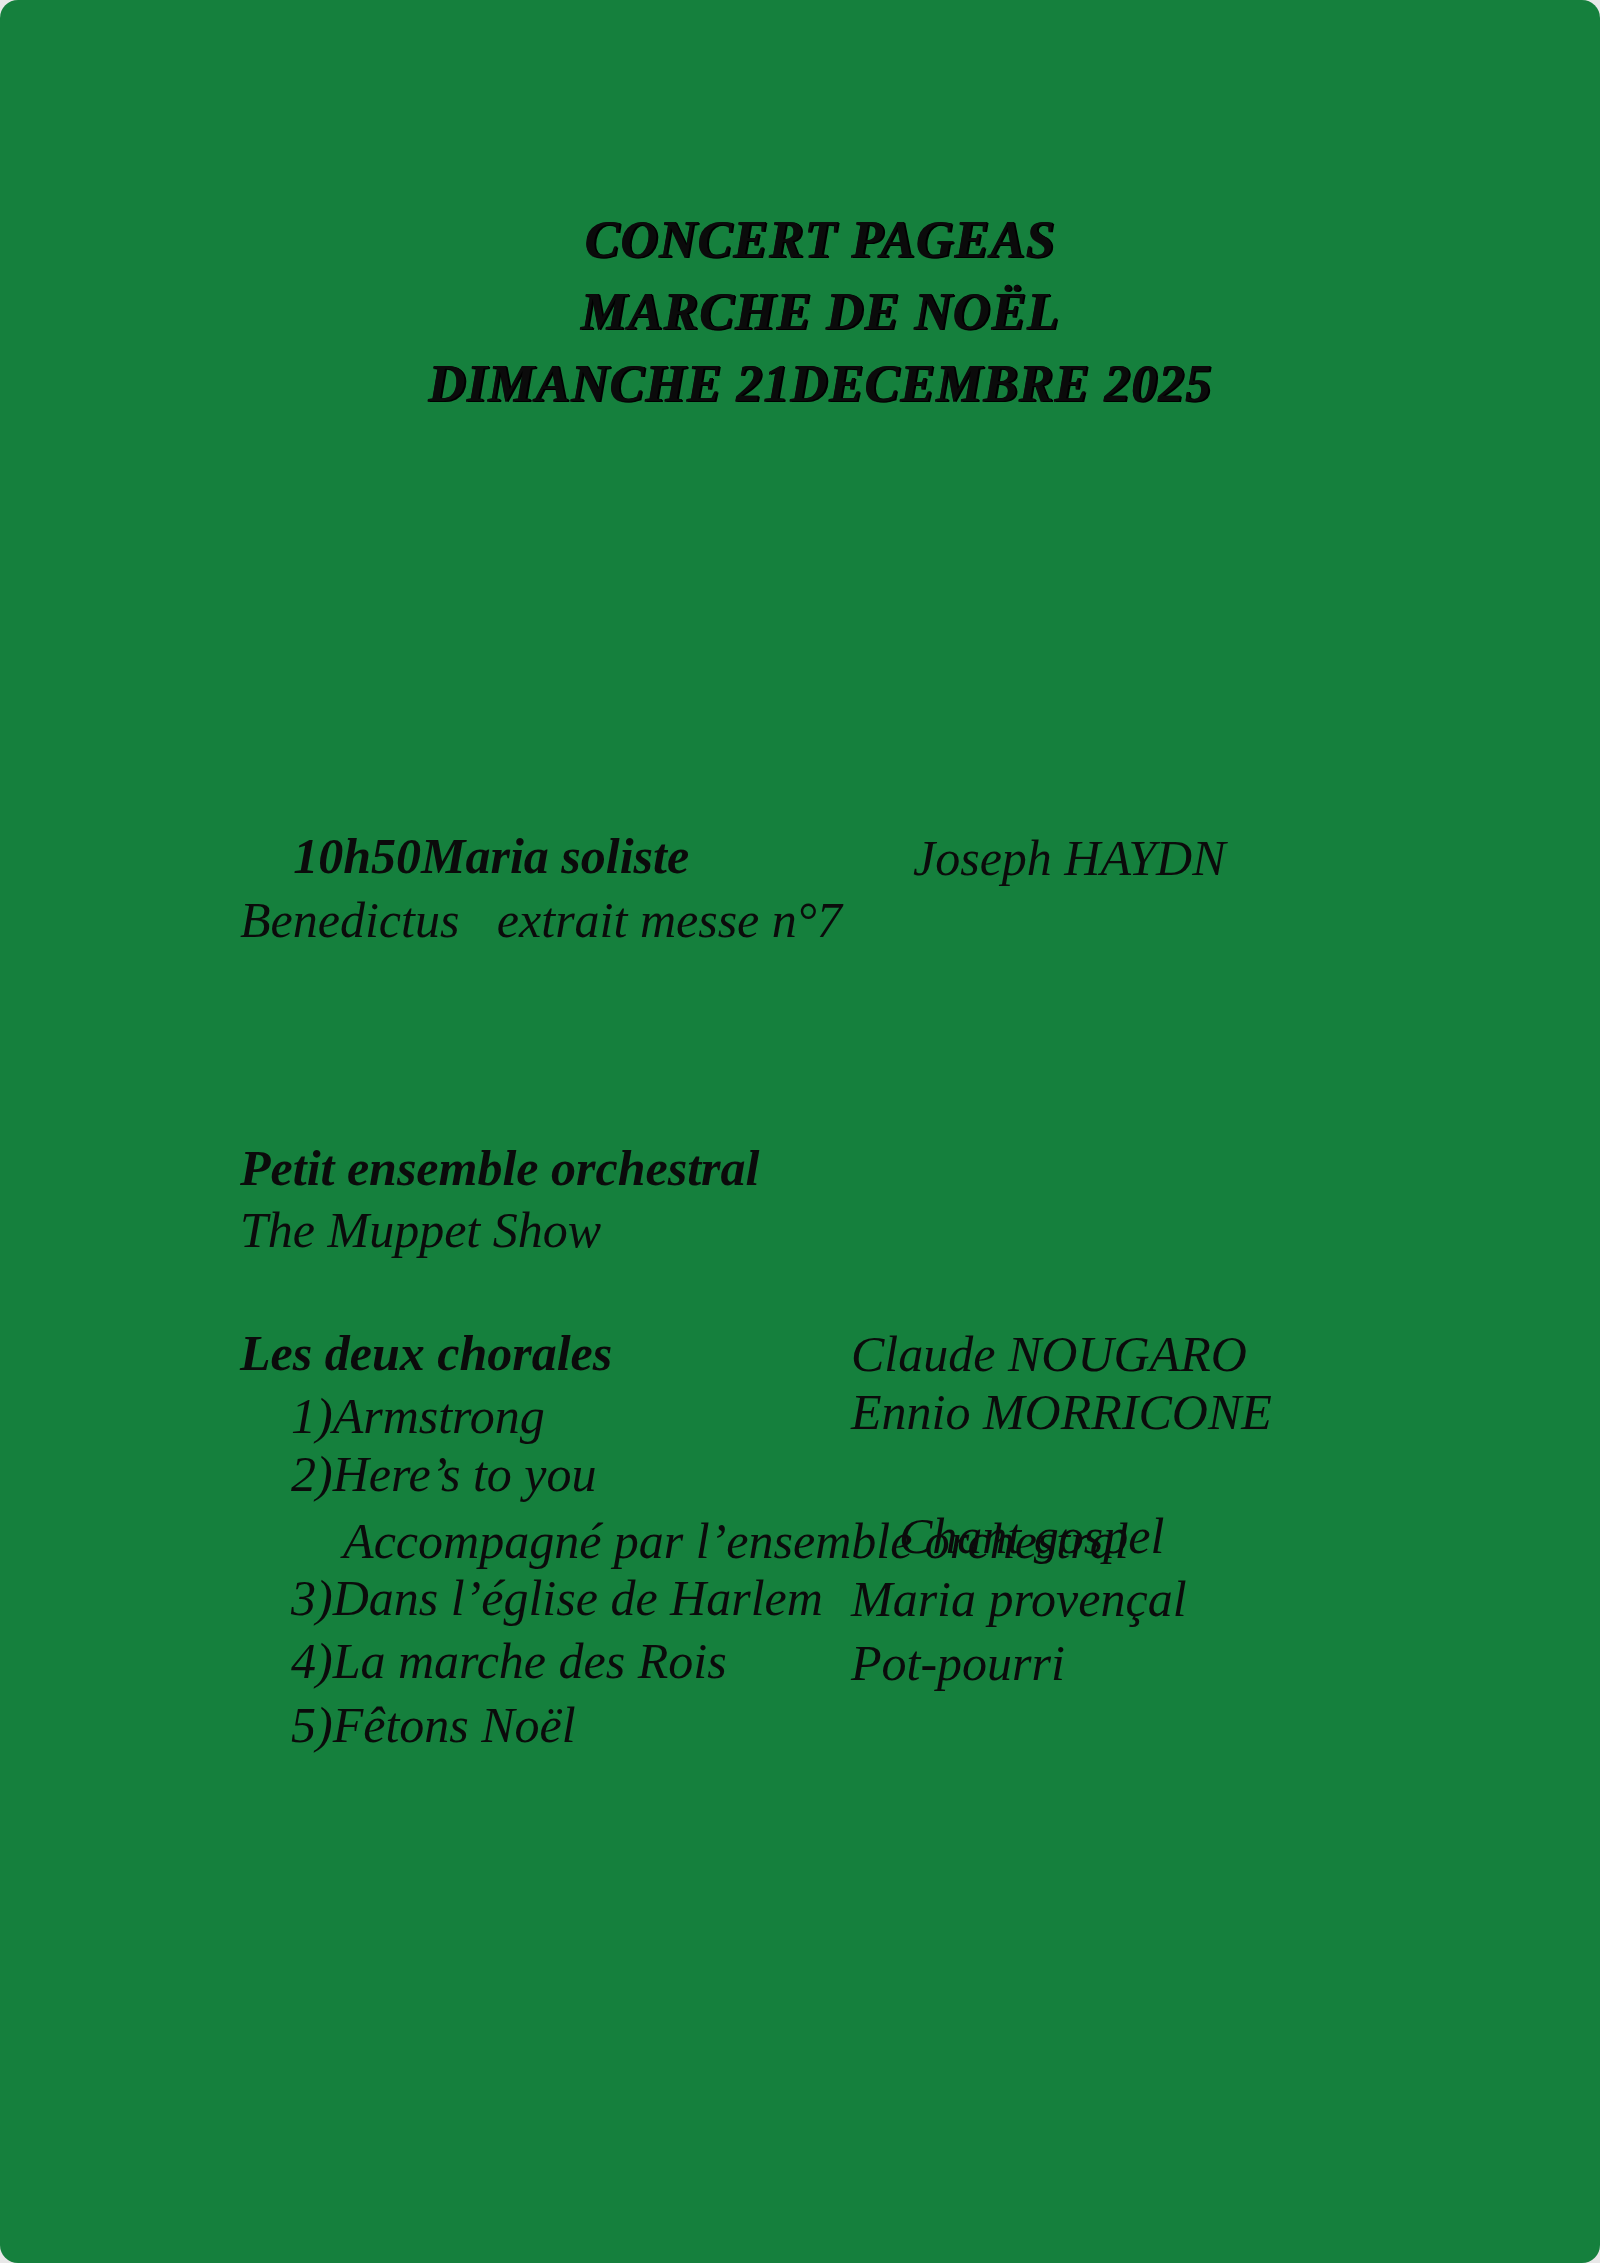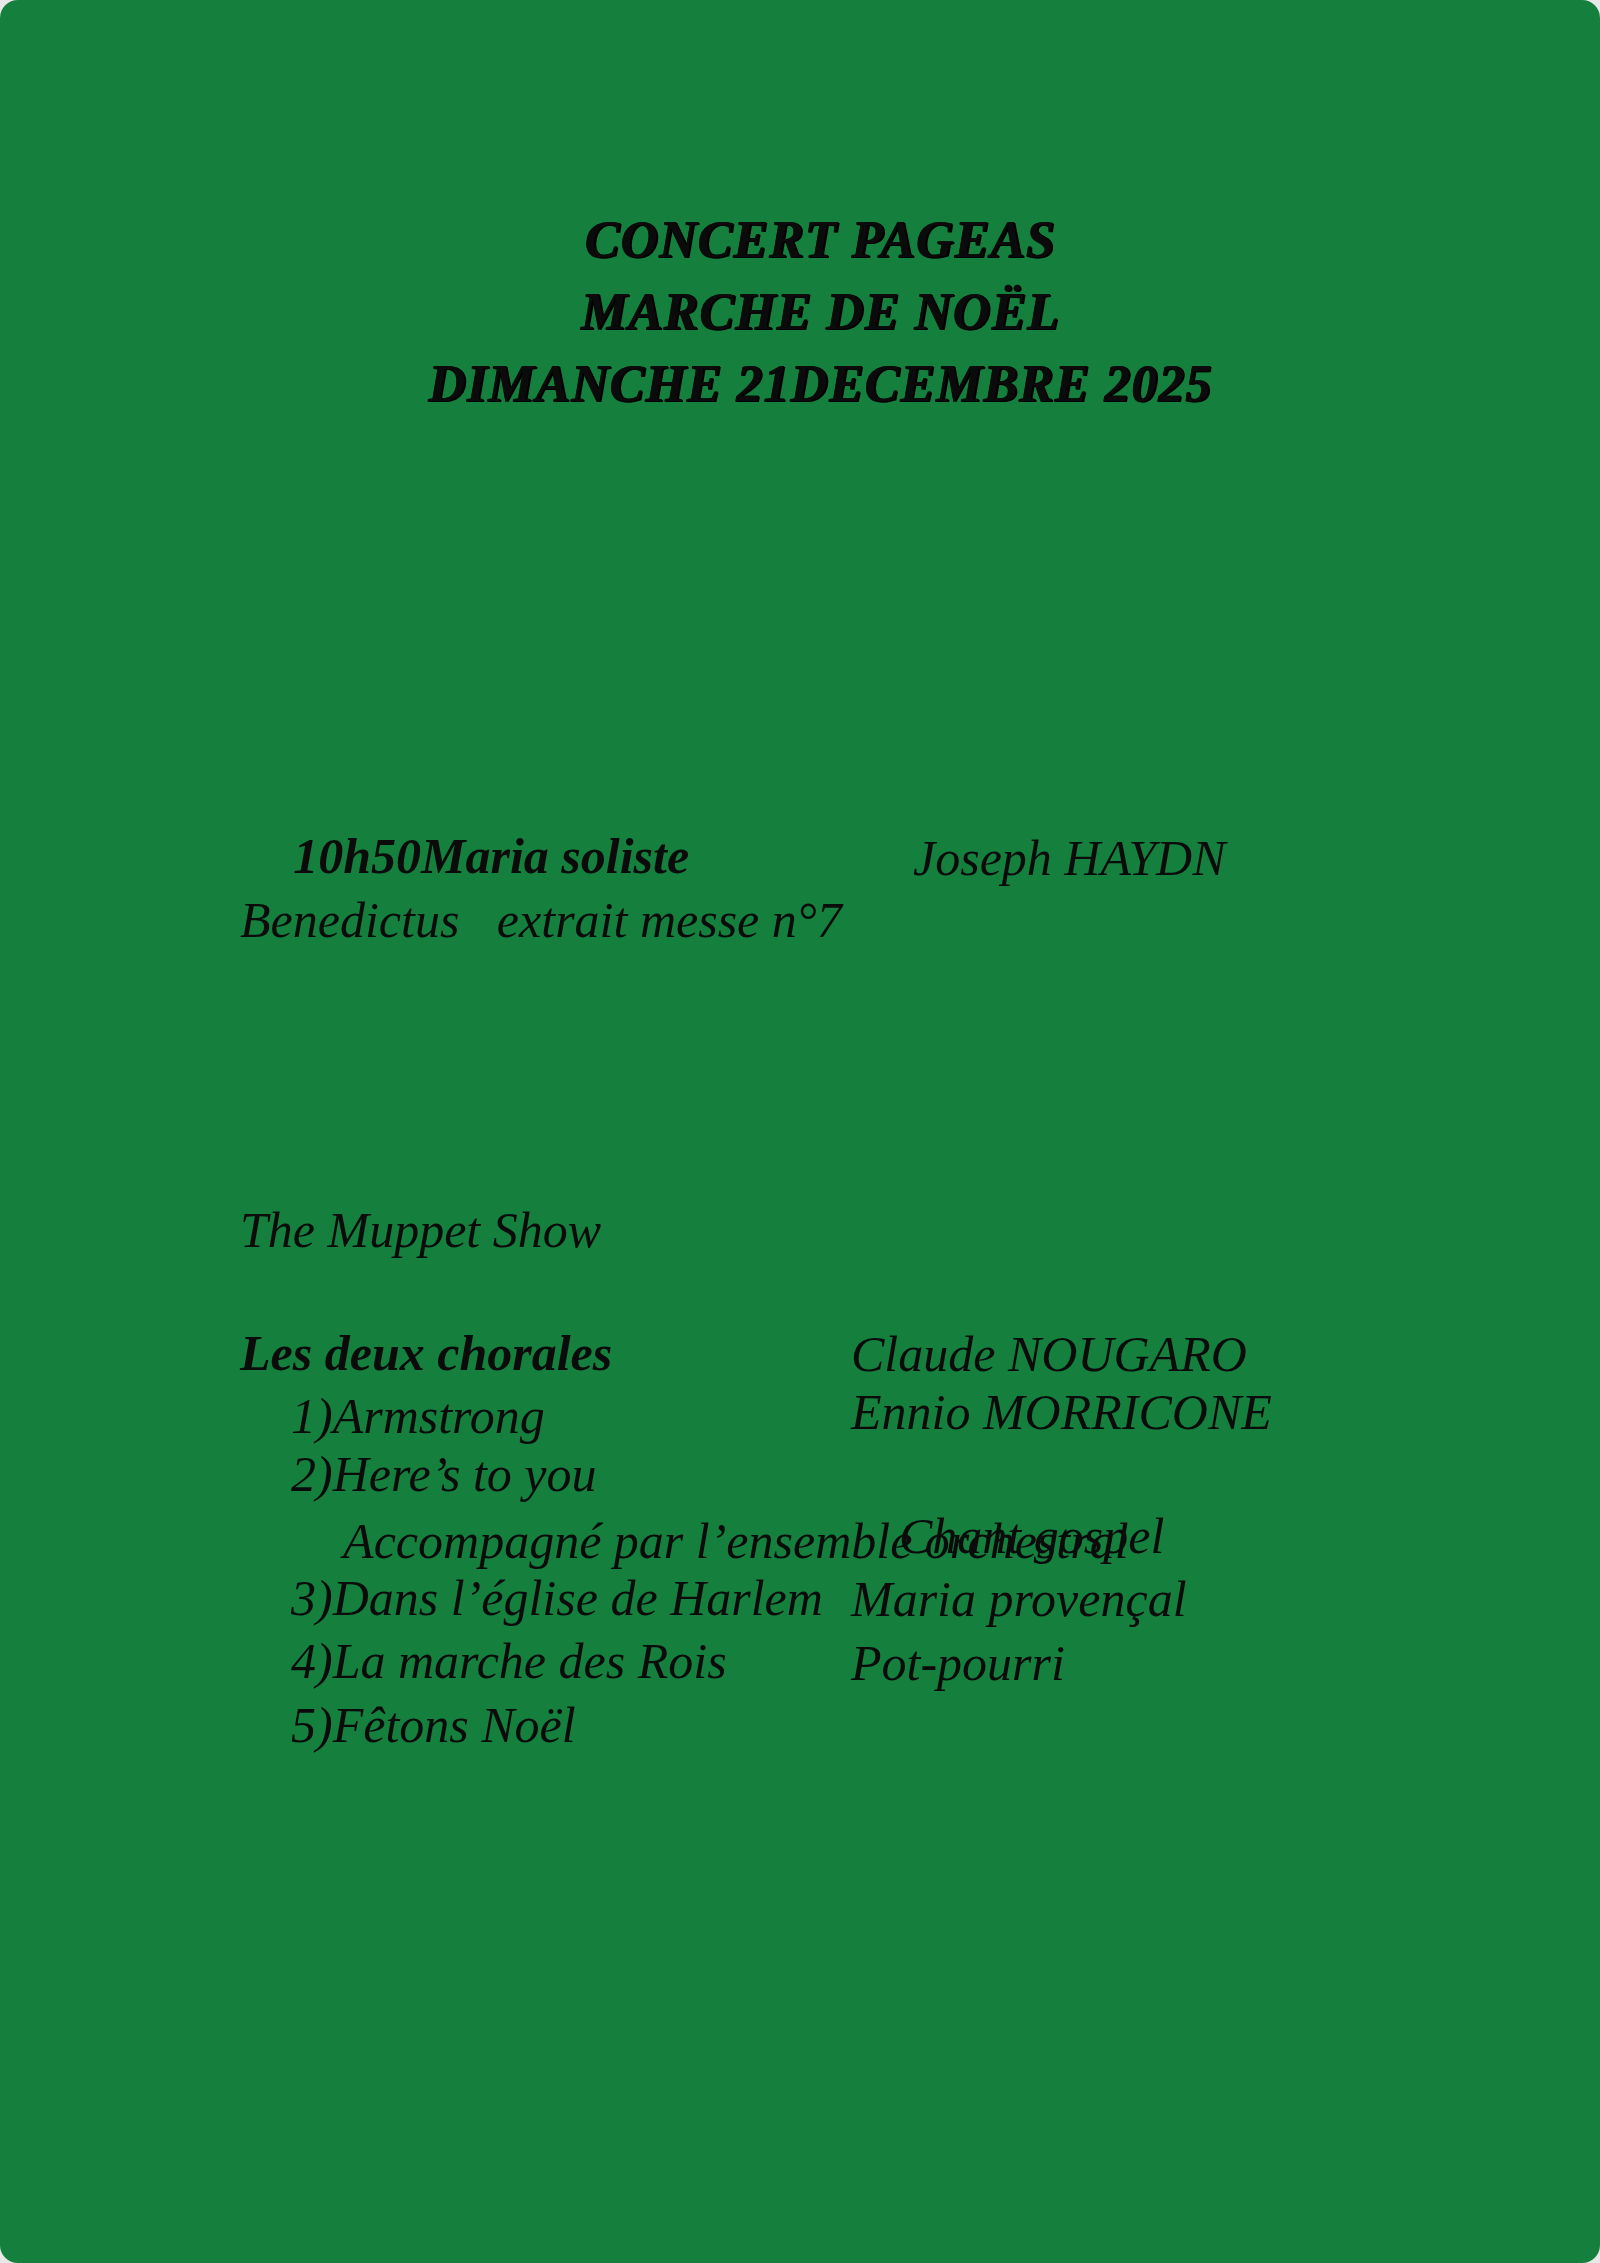--- a/index.html
+++ b/index.html
@@ -58,20 +58,23 @@
   <div class="line b" style="top:763px">
     <span class="time">10h50</span><span>Maria soliste</span>
   </div>
 
   <div class="line" style="top:827px">
     <span>Benedictus   extrait messe n°7</span>
     <span class="col2" style="left:723px">Joseph HAYDN</span>
   </div>
 
 
+  <div class="line b" style="top:1075px">
+    <span>Petit ensemble orchestral</span>
+  </div>
 
   <div class="line" style="top:1137px">
     <span>The Muppet Show</span>
   </div>
 
   <div class="line b" style="top:1260px">
     <span>Les deux chorales</span>
   </div>
 
   <div class="line item" style="top:1323px">

